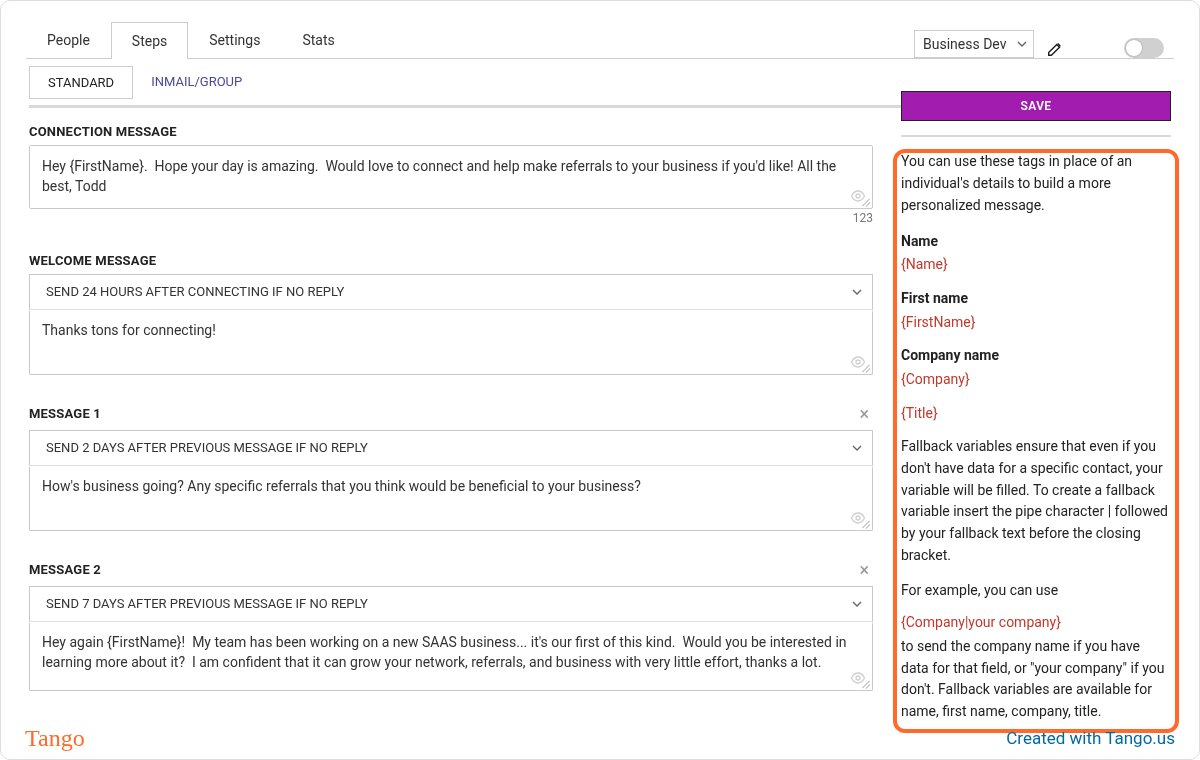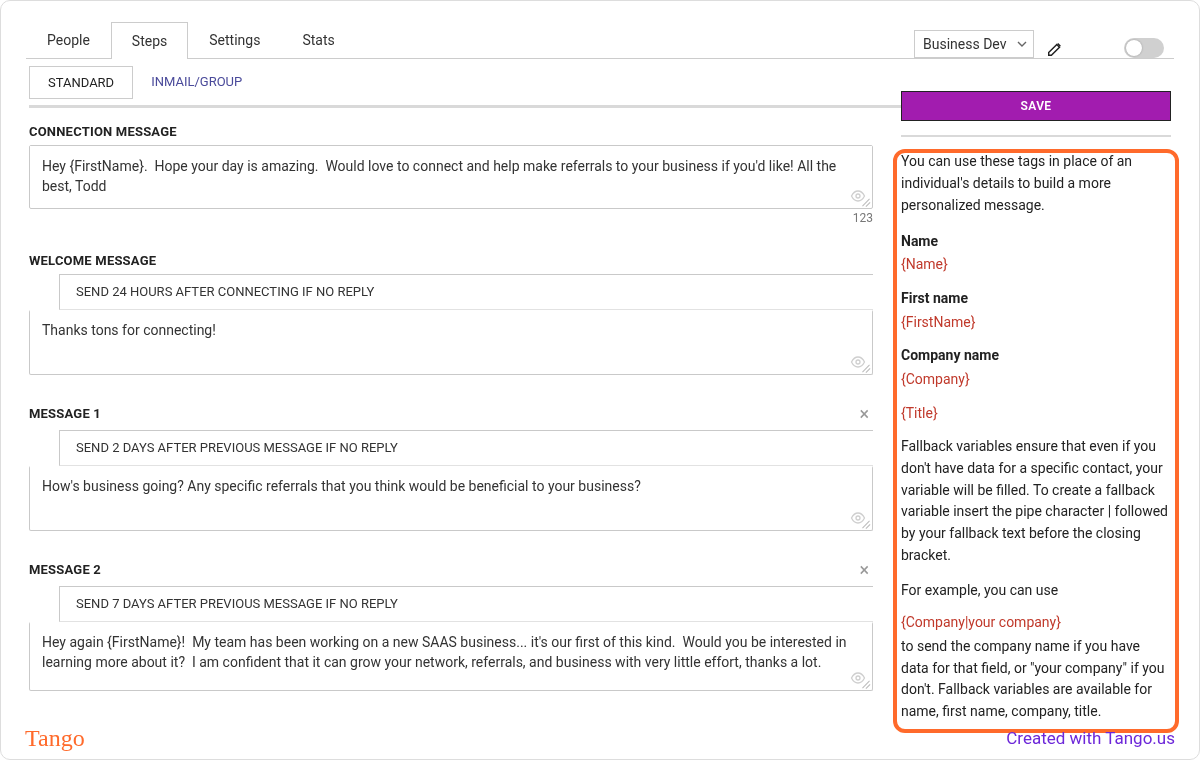--- a/index.html
+++ b/index.html
@@ -52,28 +52,28 @@
   .ta.small { height:58px; }
   .ta.med { height:60px; }
   .ta.med2 { height:64px; }
   .eye { position:absolute; right:6px; bottom:6px; color:#c5c5c5; }
   .resize-handle { position:absolute; right:2px; bottom:2px; width:10px; height:10px; }
   .resize-handle::before, .resize-handle::after { content:""; position:absolute; background:#bbb; height:1px; transform:rotate(-45deg); }
   .resize-handle::before { width:10px; right:-1px; bottom:3px; }
   .resize-handle::after  { width:6px;  right:-1px; bottom:1px; }
   .count { text-align:right; font-size:12px; color:#777; margin-top:2px; }
 
-  .sel { width:100%; height:36px; border:1px solid #c9c9c9; border-top:1px solid #c9c9c9; border-bottom:1px solid #e2e2e2; padding:0 28px 0 16px; font-size:13px; color:#333; display:flex; align-items:center; position:relative; background:#fff; cursor:pointer;margin-left:30px; }
+  .sel { width:100%; height:36px; border:1px solid #c9c9c9; border-top:1px solid #c9c9c9; border-bottom:1px solid #e2e2e2; padding:0 28px 0 16px; font-size:13px; color:#333; display:flex; align-items:center; position:relative; background:#fff; cursor:pointer; }
   .sel .chev { position:absolute; right:10px; top:50%; transform:translateY(-50%); }
   .sel + .ta-wrap { border-top:none; }
 
   
   .footer { position:absolute; left:0; right:0; bottom:0; height:42px; display:flex; align-items:center; justify-content:space-between; padding:0 24px; }
   .tango-logo { font-family: "Brush Script MT", "Comic Sans MS", cursive; font-size:24px; color:#ff6a2b; }
-  .credits { font-size:17px; color:#6d28d9; }
+  .credits { font-size:17px; color:#0369a1; }
 
   svg { display:block; }
 </style>
 </head>
 <body>
 
 <div class="frame">
   <div class="app">
 
     <div class="topbar">

